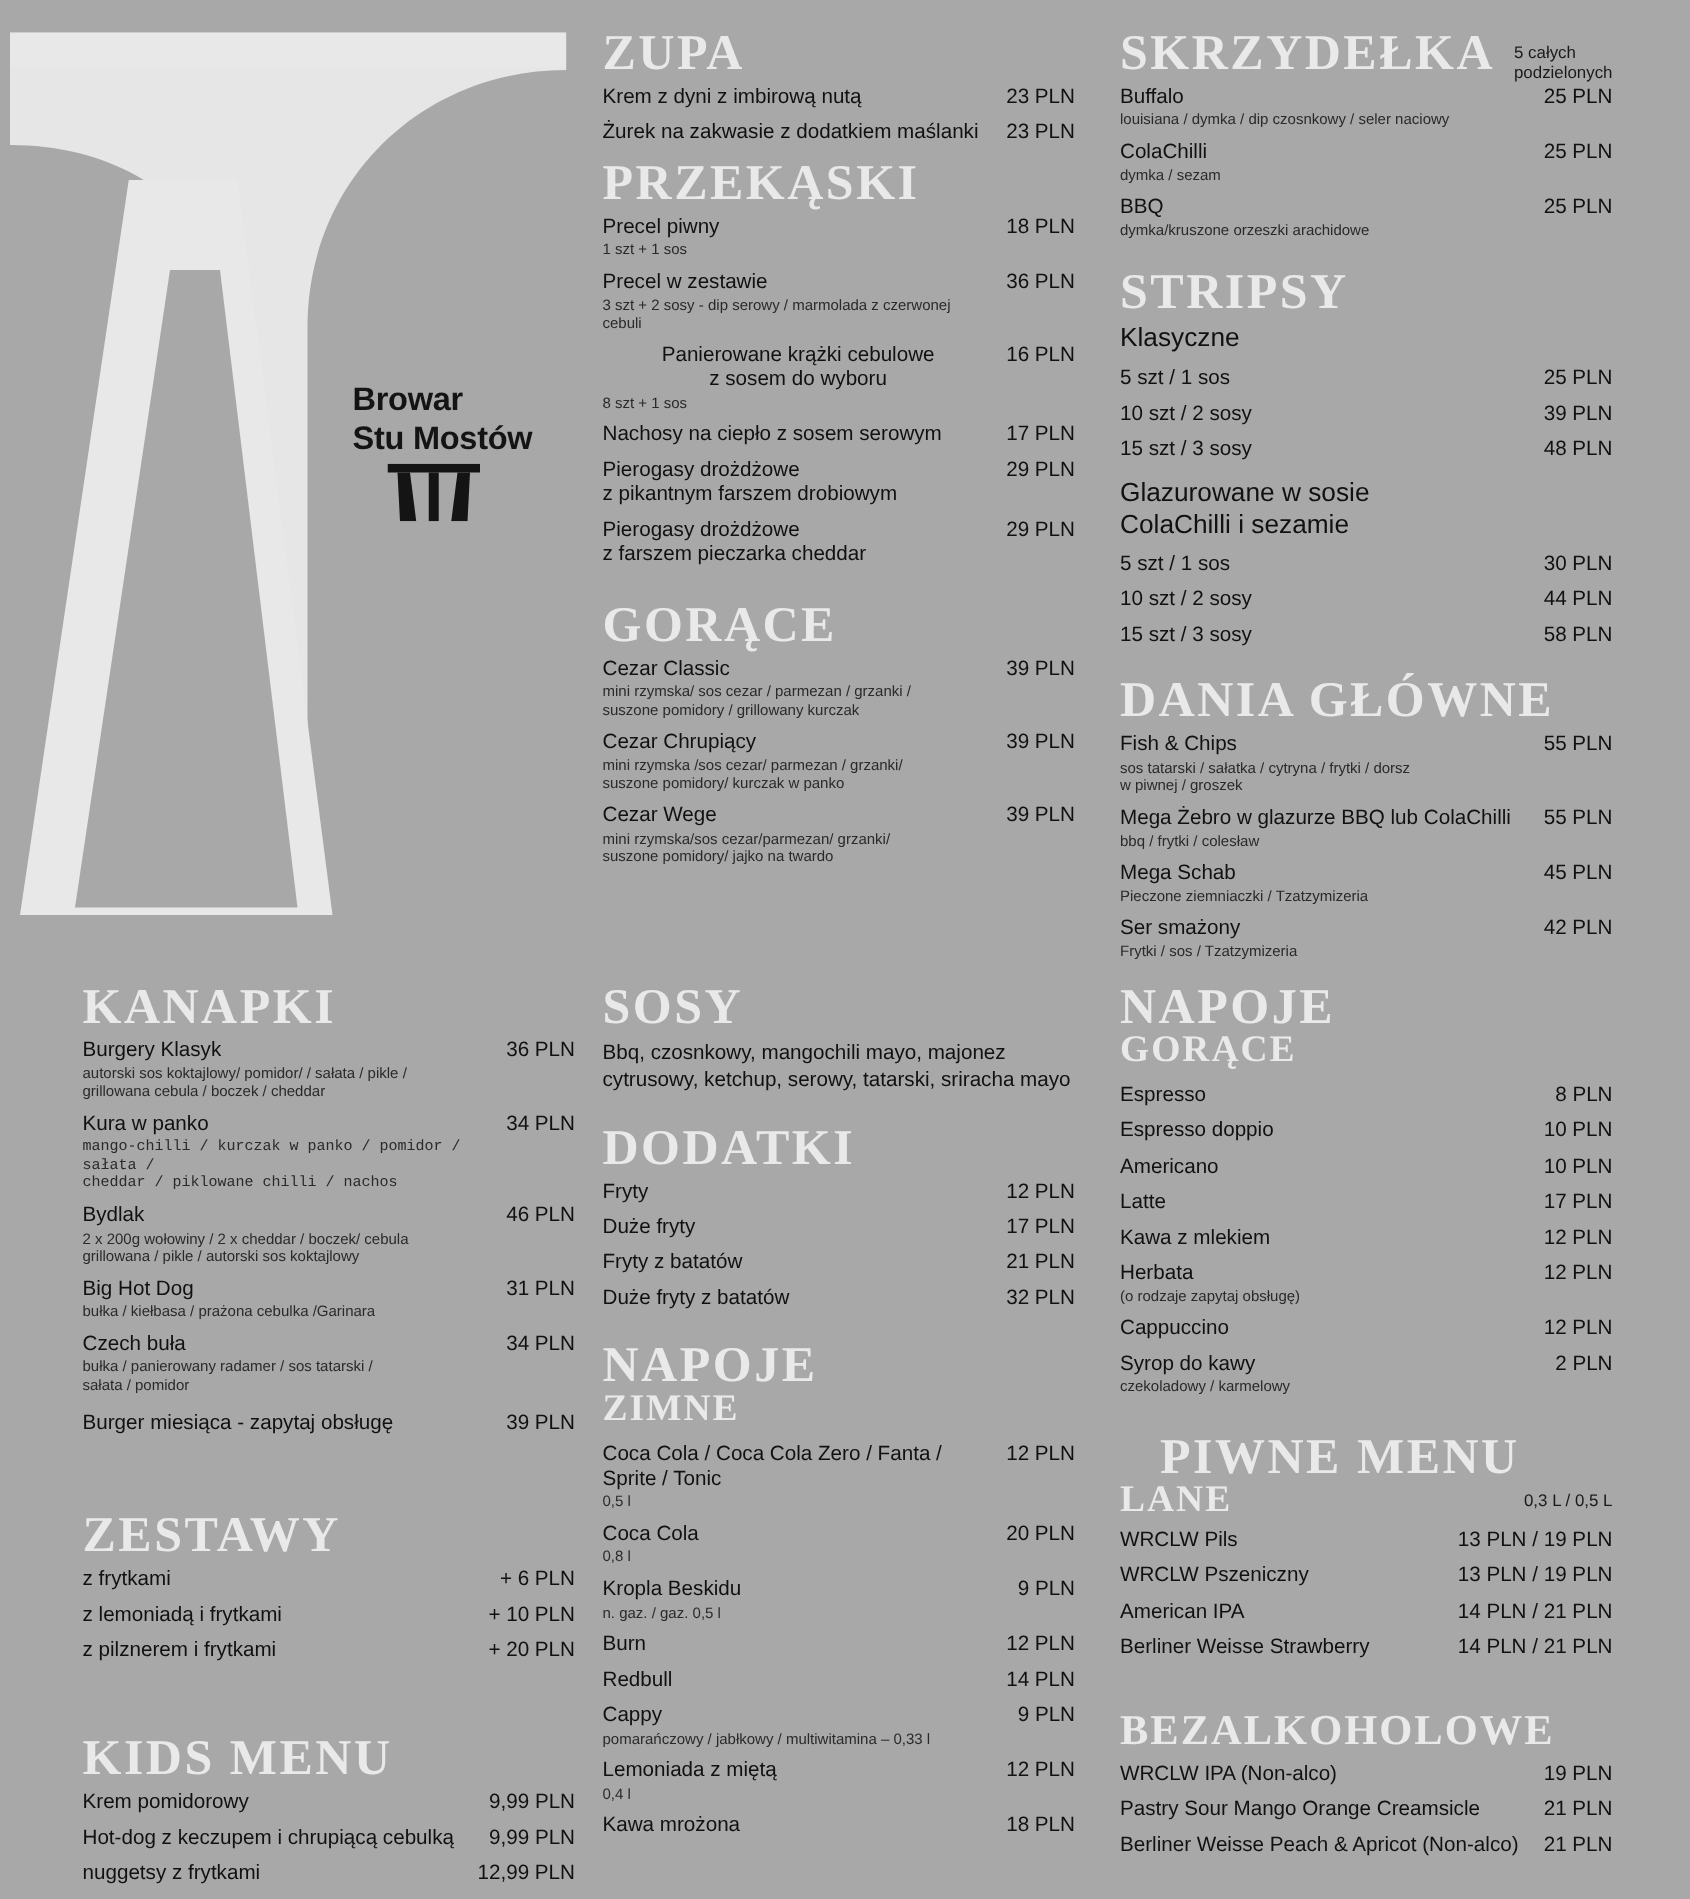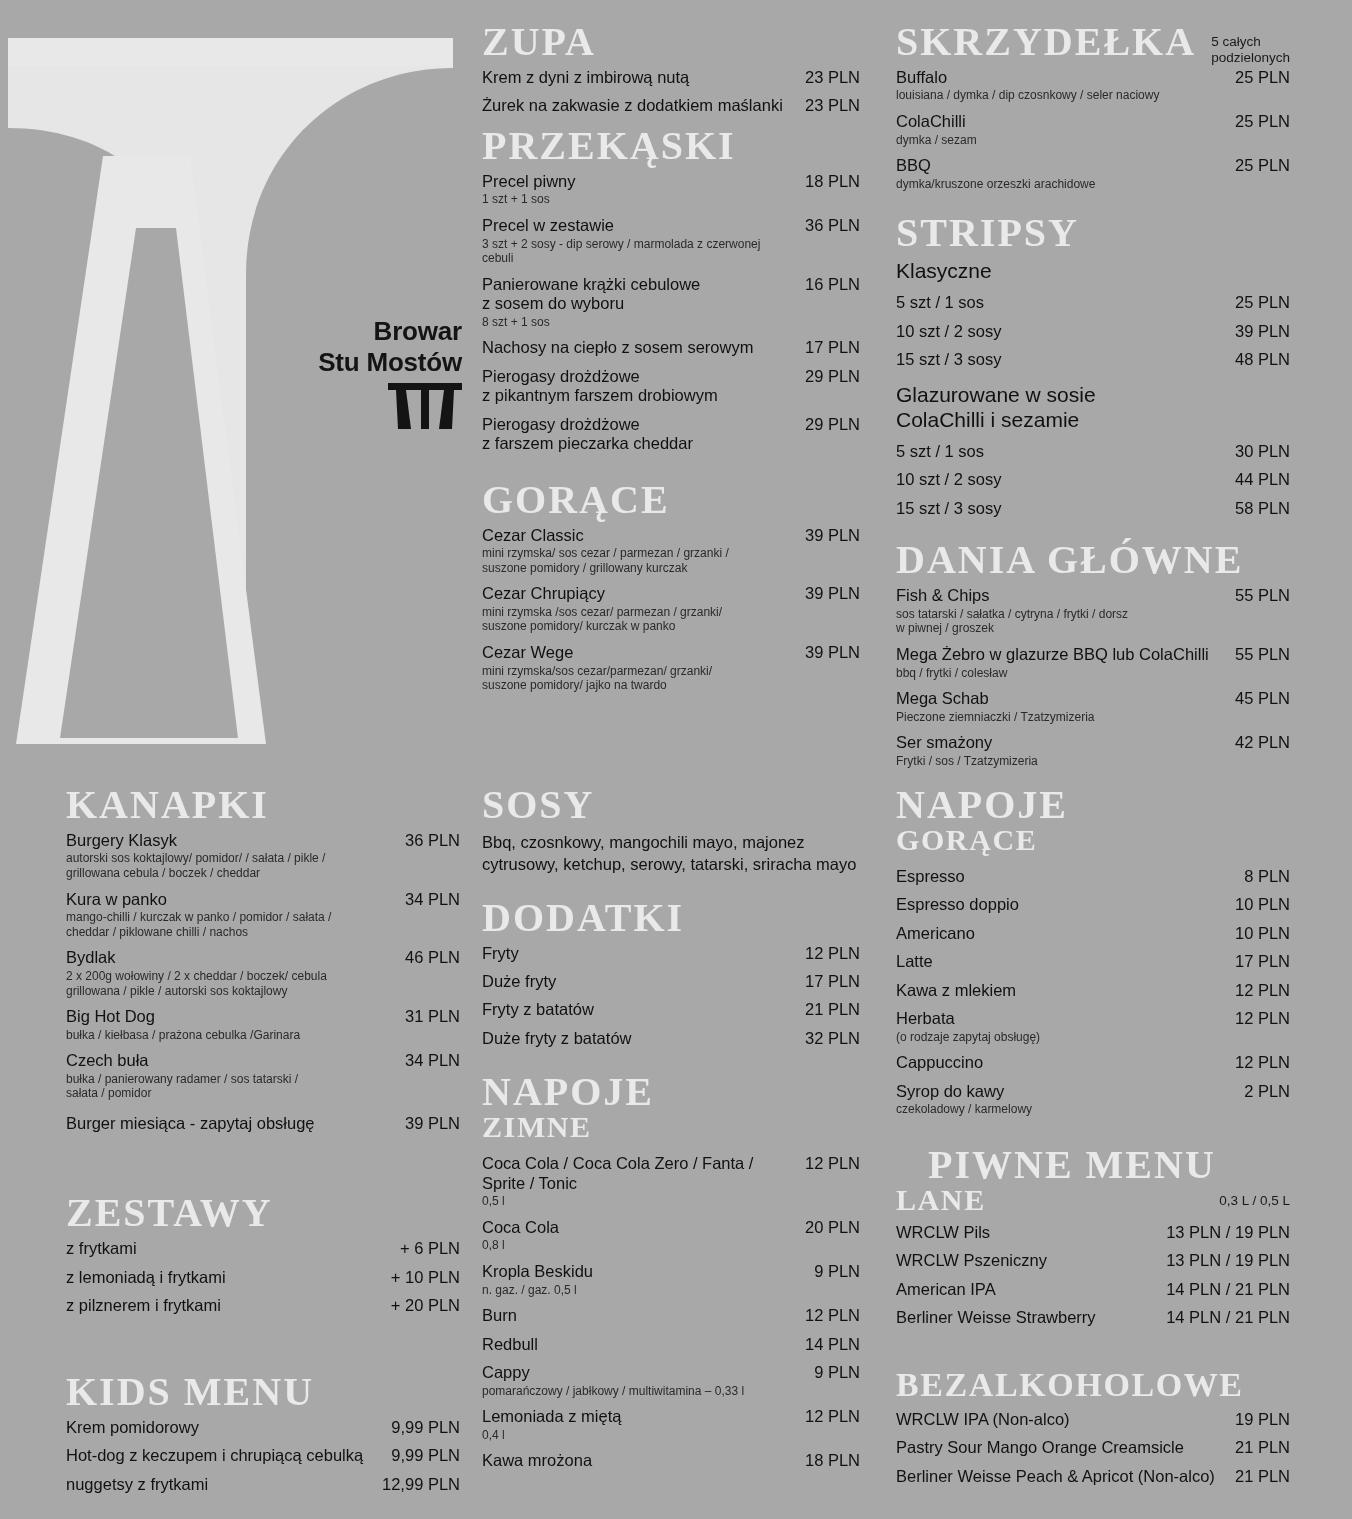--- a/index.html
+++ b/index.html
@@ -18,24 +18,23 @@
   .page {
     position: relative;
     width: 1352px;
     height: 1519px;
   }
 
   
   .logo-block {
     position: absolute;
     left: 0;
-    top: 16px;
+    top: 4px;
     width: 460px;
     height: 740px;
-    text-align: right;
   }
   .bridge {
     position: absolute;
     left: 8px;
     top: 22px;
     width: 445px;
     height: 706px;
   }
   .brand {
     position: absolute;
@@ -198,21 +197,21 @@
       </div>
       <div class="item">
         <div class="txt">
           <div class="nm">Precel w zestawie</div>
           <div class="ds">3 szt + 2 sosy - dip serowy / marmolada z czerwonej cebuli</div>
         </div>
         <div class="pr">36 PLN</div>
       </div>
       <div class="item">
         <div class="txt">
-          <div class="nm" style="white-space: pre-line;">Panierowane krążki cebulowe
+          <div class="nm" style="white-space: pre-line; text-align: center;">Panierowane krążki cebulowe
 z sosem do wyboru</div>
           <div class="ds">8 szt + 1 sos</div>
         </div>
         <div class="pr">16 PLN</div>
       </div>
       <div class="item">
         <div class="txt">
           <div class="nm">Nachosy na ciepło z sosem serowym</div>
         </div>
         <div class="pr">17 PLN</div>
@@ -380,21 +379,21 @@
         <div class="txt">
           <div class="nm">Burgery Klasyk</div>
           <div class="ds" style="white-space: pre-line;">autorski sos koktajlowy/ pomidor/ / sałata / pikle /
 grillowana cebula / boczek / cheddar</div>
         </div>
         <div class="pr">36 PLN</div>
       </div>
       <div class="item">
         <div class="txt">
           <div class="nm">Kura w panko</div>
-          <div class="ds" style="white-space: pre-line;">mango-chilli / kurczak w panko / pomidor / sałata /
+          <div class="ds" style="white-space: pre-line; font-family: Liberation Mono, monospace;">mango-chilli / kurczak w panko / pomidor / sałata /
 cheddar / piklowane chilli / nachos</div>
         </div>
         <div class="pr">34 PLN</div>
       </div>
       <div class="item">
         <div class="txt">
           <div class="nm">Bydlak</div>
           <div class="ds" style="white-space: pre-line;">2 x 200g wołowiny / 2 x cheddar / boczek/ cebula
 grillowana / pikle / autorski sos koktajlowy</div>
         </div>

